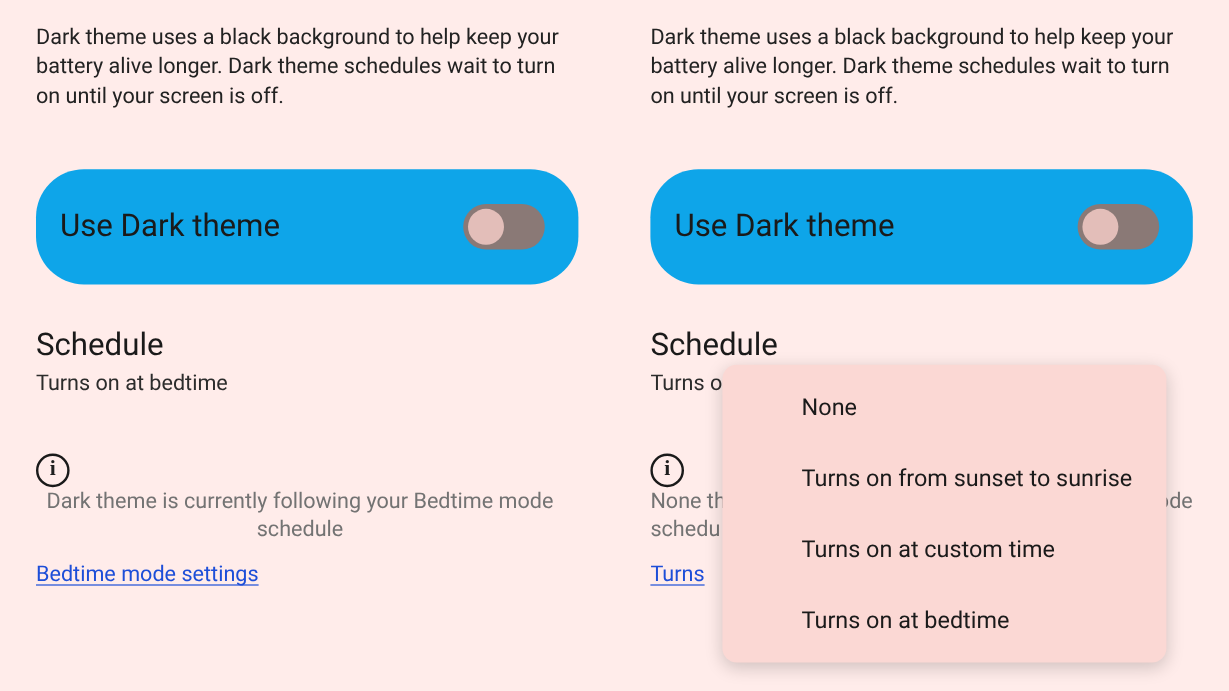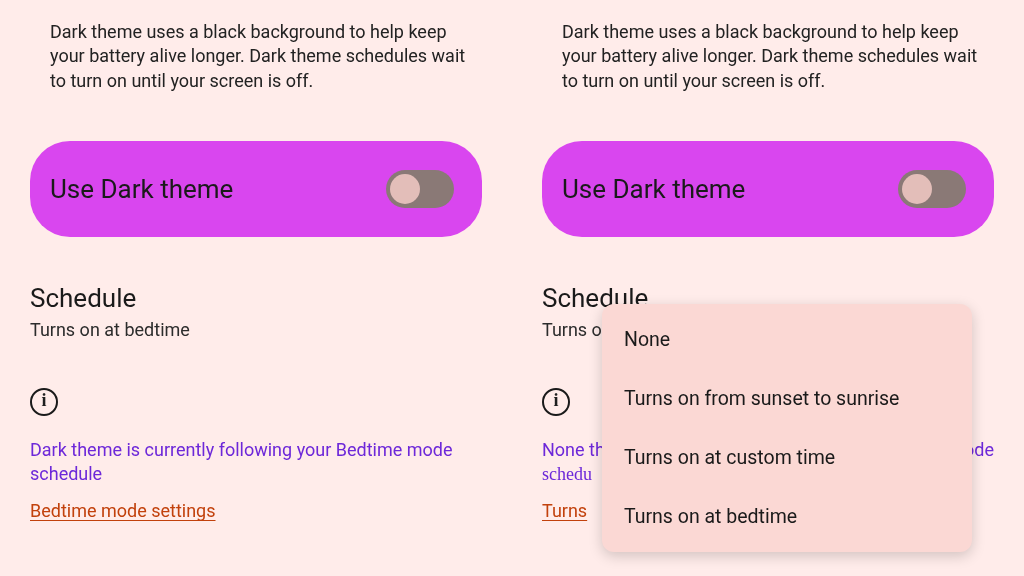--- a/index.html
+++ b/index.html
@@ -15,25 +15,24 @@
     width: 50%;
     height: 100%;
     padding: 0 30px;
   }
   .desc {
     padding-top: 20px;
     font-size: 18px;
     line-height: 1.35;
     color: #222;
     max-width: 440px;
-    margin-left: 20px;
   }
   .toggle-card {
     margin-top: 48px;
-    background: #d946ef;
+    background: #0ea5e9;
     border-radius: 40px;
     height: 96px;
     display: flex;
     align-items: center;
     justify-content: space-between;
     padding: 0 28px 0 20px;
     width: 100%;
     text-align: right;
   }
   .toggle-label {
@@ -52,21 +51,21 @@
   .switch .thumb {
     position: absolute;
     left: 4px;
     top: 4px;
     width: 30px;
     height: 30px;
     background: #e3beb9;
     border-radius: 50%;
   }
   .schedule {
-    margin-top: 46px;
+    margin-top: 36px;
   }
   .schedule-title {
     font-size: 26px;
     font-weight: 400;
     color: #1a1a1a;
   }
   .schedule-sub {
     margin-top: 6px;
     font-size: 18px;
     color: #2c2c2c;
@@ -83,50 +82,51 @@
     border: 2.5px solid #1a1a1a;
     border-radius: 50%;
     font-size: 18px;
     font-weight: 700;
     font-family: Georgia, serif;
   }
   .info-icon span {
     transform: translateY(-1px);
   }
   .info-text {
-    margin-top: 22px;
     font-size: 18px;
     line-height: 1.35;
-    color: #6d28d9;
+    color: #737373;
     max-width: 440px;
+    text-align: center;
   }
   .link {
     display: inline-block;
     margin-top: 14px;
     font-size: 18px;
-    color: #c2410c;
+    color: #1d4ed8;
     text-decoration: underline;
     text-underline-offset: 3px;
     cursor: pointer;
   }
   .dropdown {
     position: absolute;
     left: 90px;
     top: 304px;
     width: 370px;
     background: #fbd8d4;
     border-radius: 12px;
     box-shadow: 0 4px 14px rgba(0,0,0,0.18);
     padding: 6px 0;
   }
   .dd-item {
     padding: 18px 22px;
     font-size: 19.5px;
     color: #1a1a1a;
     cursor: pointer;
+    margin-left: 44px;
   }
 </style>
 </head>
 <body>
 
 <div class="pane">
   <p class="desc">Dark theme uses a black background to help keep your battery alive longer. Dark theme schedules wait to turn on until your screen is off.</p>
 
   <div class="toggle-card">
     <span class="toggle-label">Use Dark theme</span>
@@ -164,21 +164,21 @@
     <div class="schedule-sub">Turns o</div>
   </div>
 
   <div class="info-block">
     <div class="info-icon">
         <span>i</span>
       </div>
     <div class="info-text" style="max-width:460px; position:relative; height:48px;">
       <span style="position:absolute; left:0; top:0;">None th</span>
       <span style="position:absolute; right:0; top:0;">e mode</span>
-      <span style="position:absolute; left:0; top:24px;font-family:Liberation Serif, serif;">schedu</span>
+      <span style="position:absolute; left:0; top:24px;">schedu</span>
     </div>
     <a class="link">Turns</a>
   </div>
 
   <div class="dropdown">
     <div class="dd-item">None</div>
     <div class="dd-item">Turns on from sunset to sunrise</div>
     <div class="dd-item">Turns on at custom time</div>
     <div class="dd-item">Turns on at bedtime</div>
   </div>

